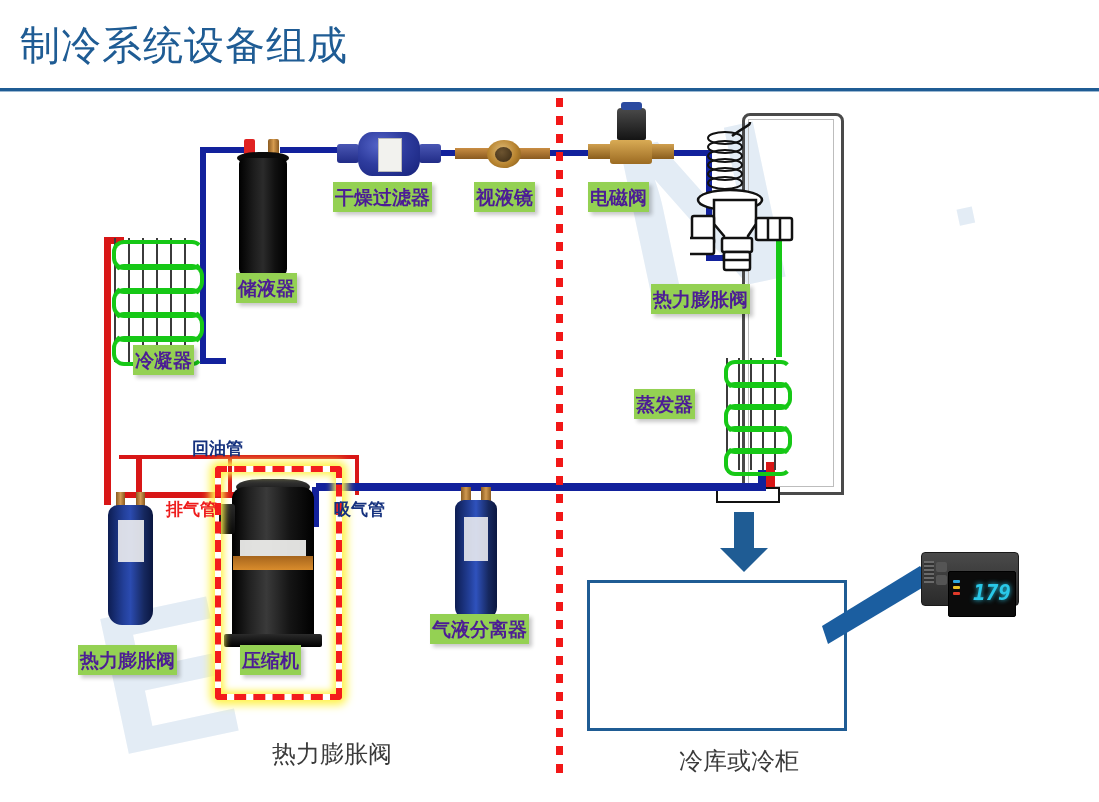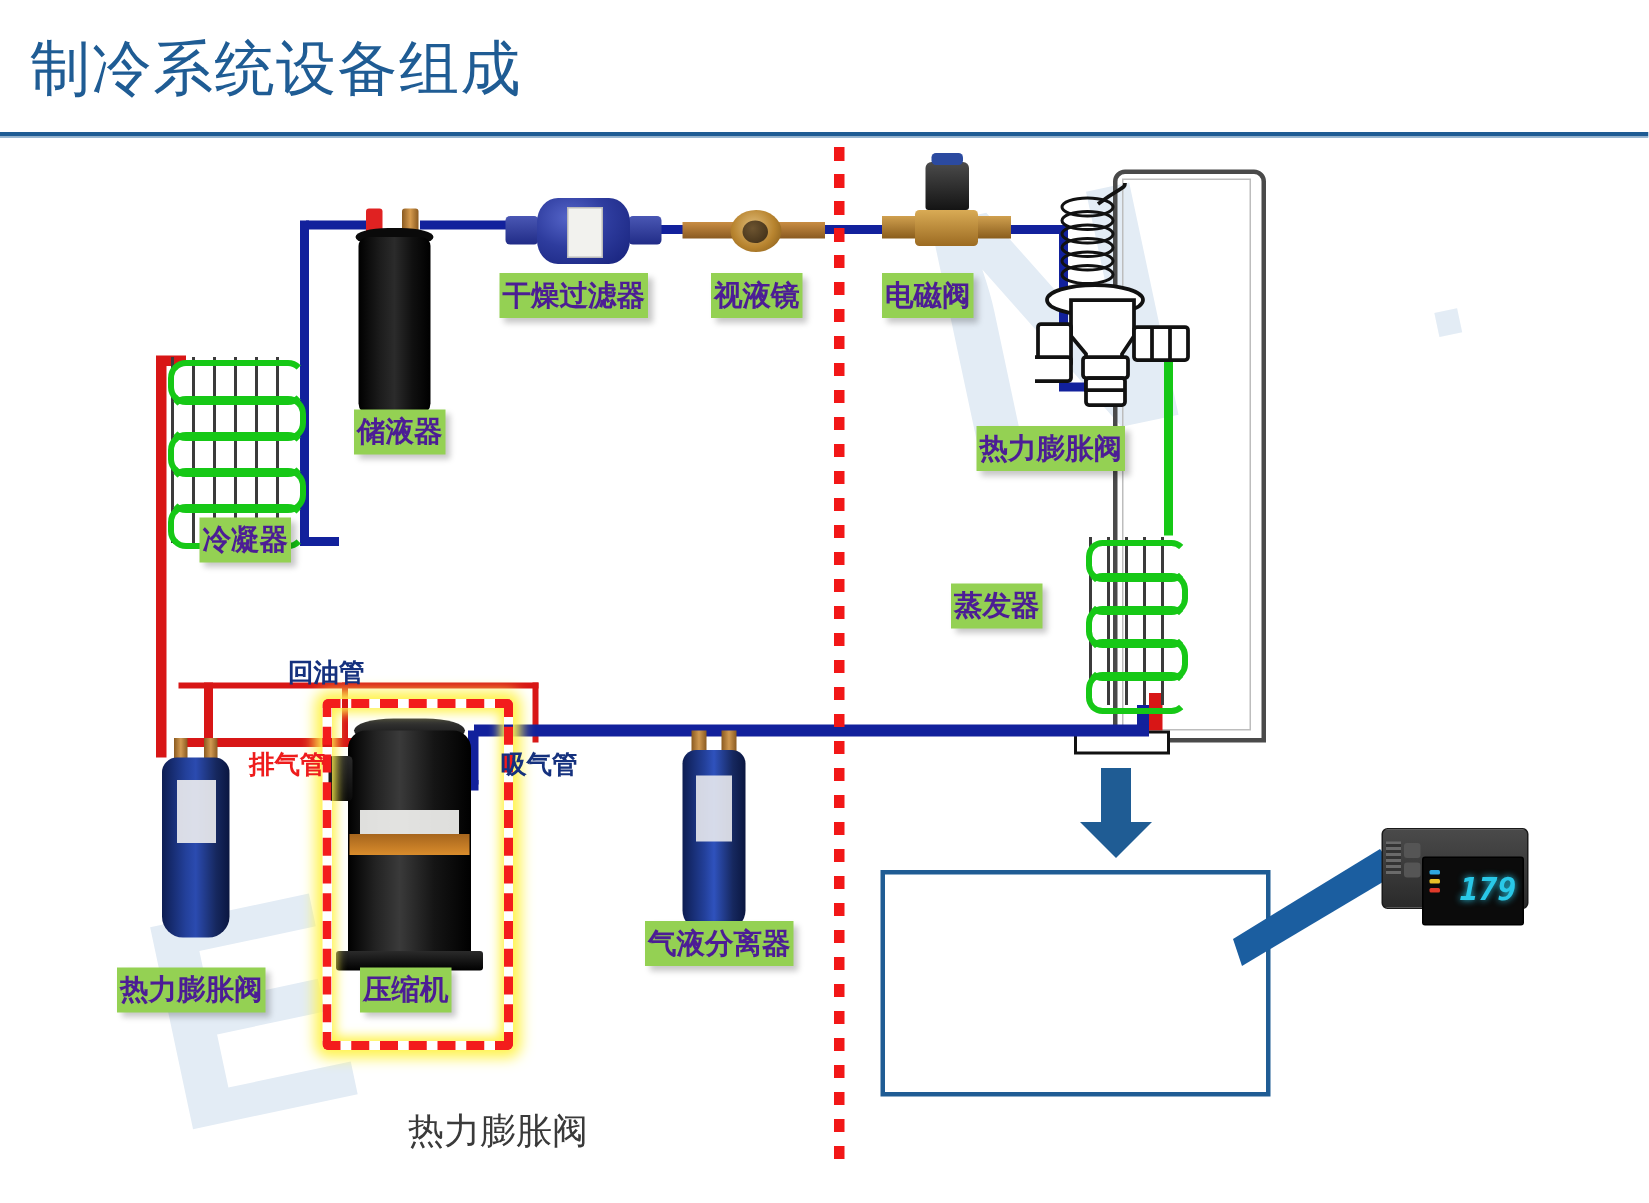--- a/index.html
+++ b/index.html
@@ -362,14 +362,15 @@
   <div class="lbl" style="left:634px;top:389px;">蒸发器</div>
   <div class="lbl" style="left:78px;top:645px;">热力膨胀阀</div>
   <div class="lbl" style="left:240px;top:645px;">压缩机</div>
   <div class="lbl" style="left:430px;top:614px;">气液分离器</div>
 
   <div class="txt-navy" style="left:192px;top:437px;">回油管</div>
   <div class="txt-red" style="left:166px;top:498px;">排气管</div>
   <div class="txt-navy" style="left:334px;top:498px;">吸气管</div>
 
   <div class="plain-cap" style="left:272px;top:738px;">热力膨胀阀</div>
+  <div class="plain-cap" style="left:679px;top:745px;">冷库或冷柜</div>
 
 </div>
 
 </body></html>

